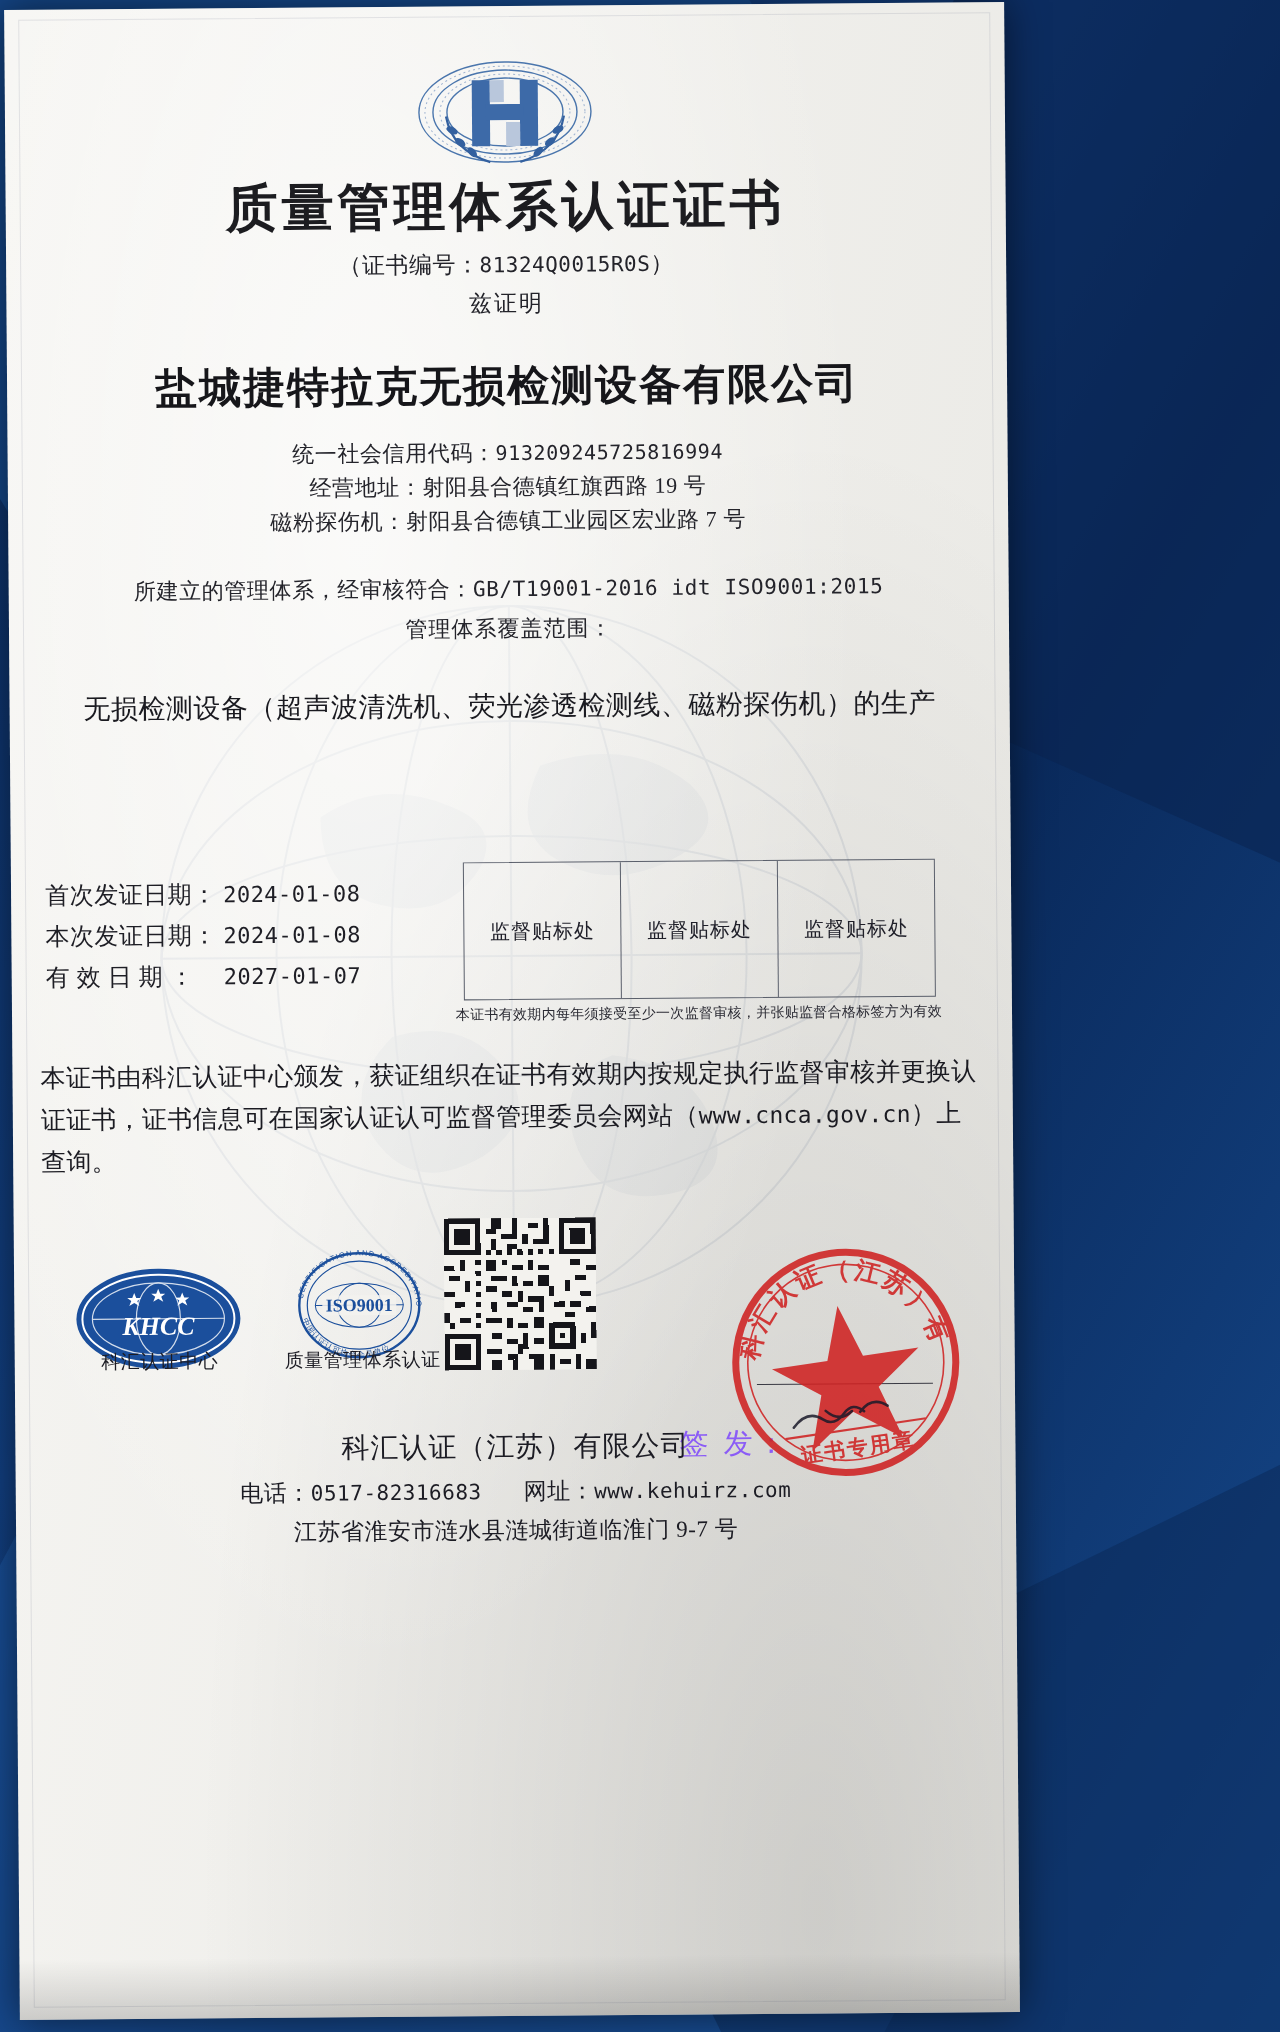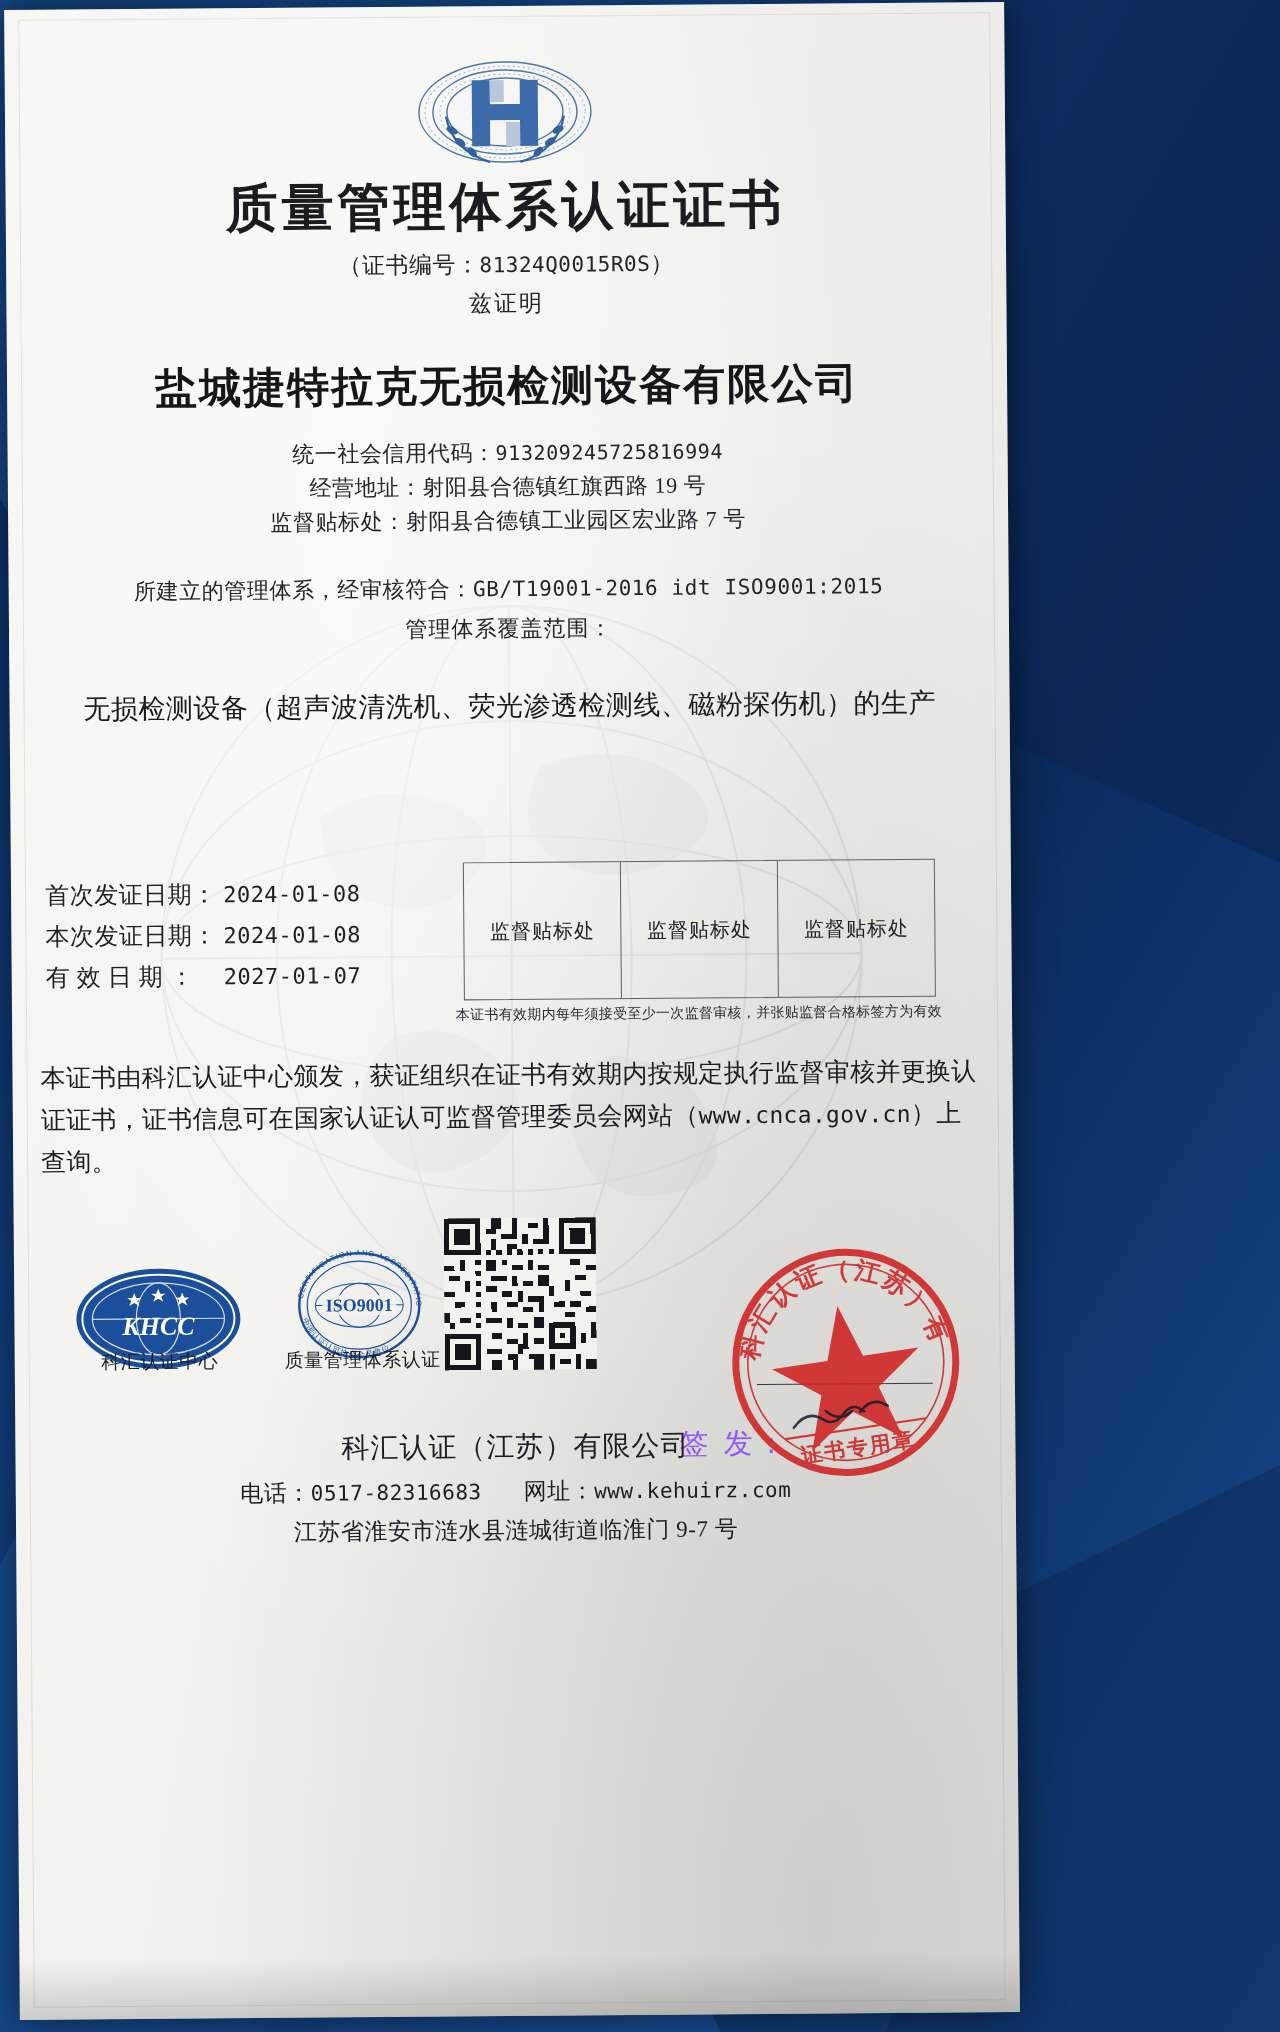--- a/index.html
+++ b/index.html
@@ -446,21 +446,21 @@
     <div class="company">盐城捷特拉克无损检测设备有限公司</div>
 
     <div class="reg-lines">
       <div>
         <span>统一社会信用代码：</span><span class="code-num">913209245725816994</span>
       </div>
       <div>
         <span>经营地址：</span><span>射阳县合德镇红旗西路 19 号</span>
       </div>
       <div>
-        <span>监督贴标处：</span><span>射阳县合德镇工业园区宏业路 7 号</span>
+        <span>磁粉探伤机：</span><span>射阳县合德镇工业园区宏业路 7 号</span>
       </div>
     </div>
 
     <div class="standard">
       <span>所建立的管理体系，经审核符合：</span><span class="mono">GB/T19001-2016 idt ISO9001:2015</span>
     </div>
     <div class="scope-label">管理体系覆盖范围：</div>
     <div class="scope-text">无损检测设备（超声波清洗机、荧光渗透检测线、磁粉探伤机）的生产</div>
 
     <div class="dates">

